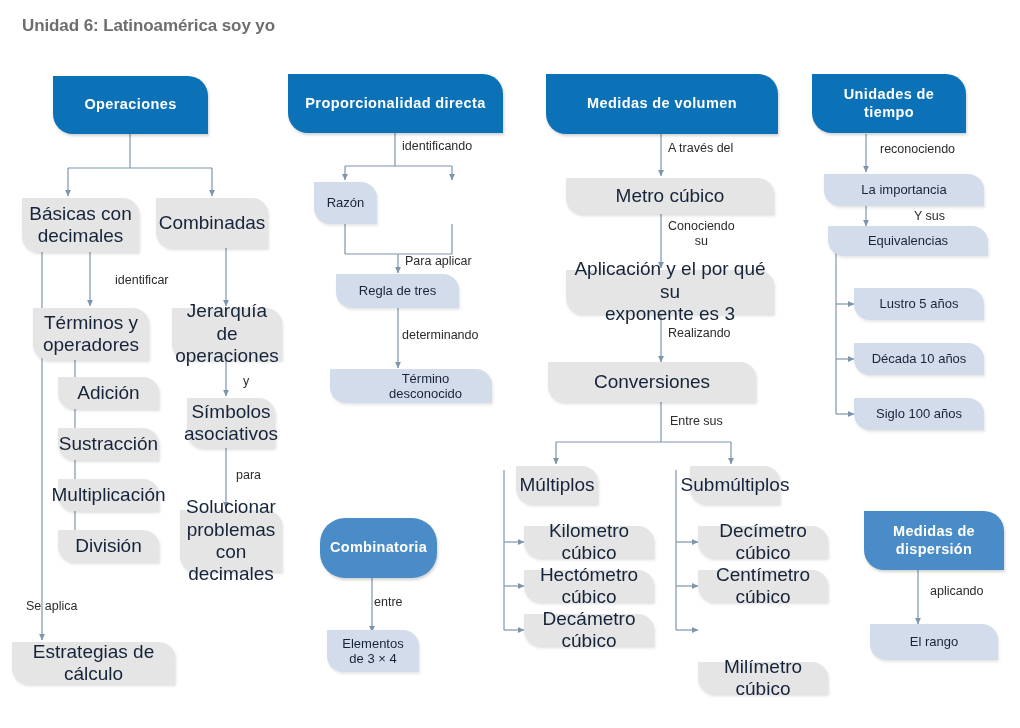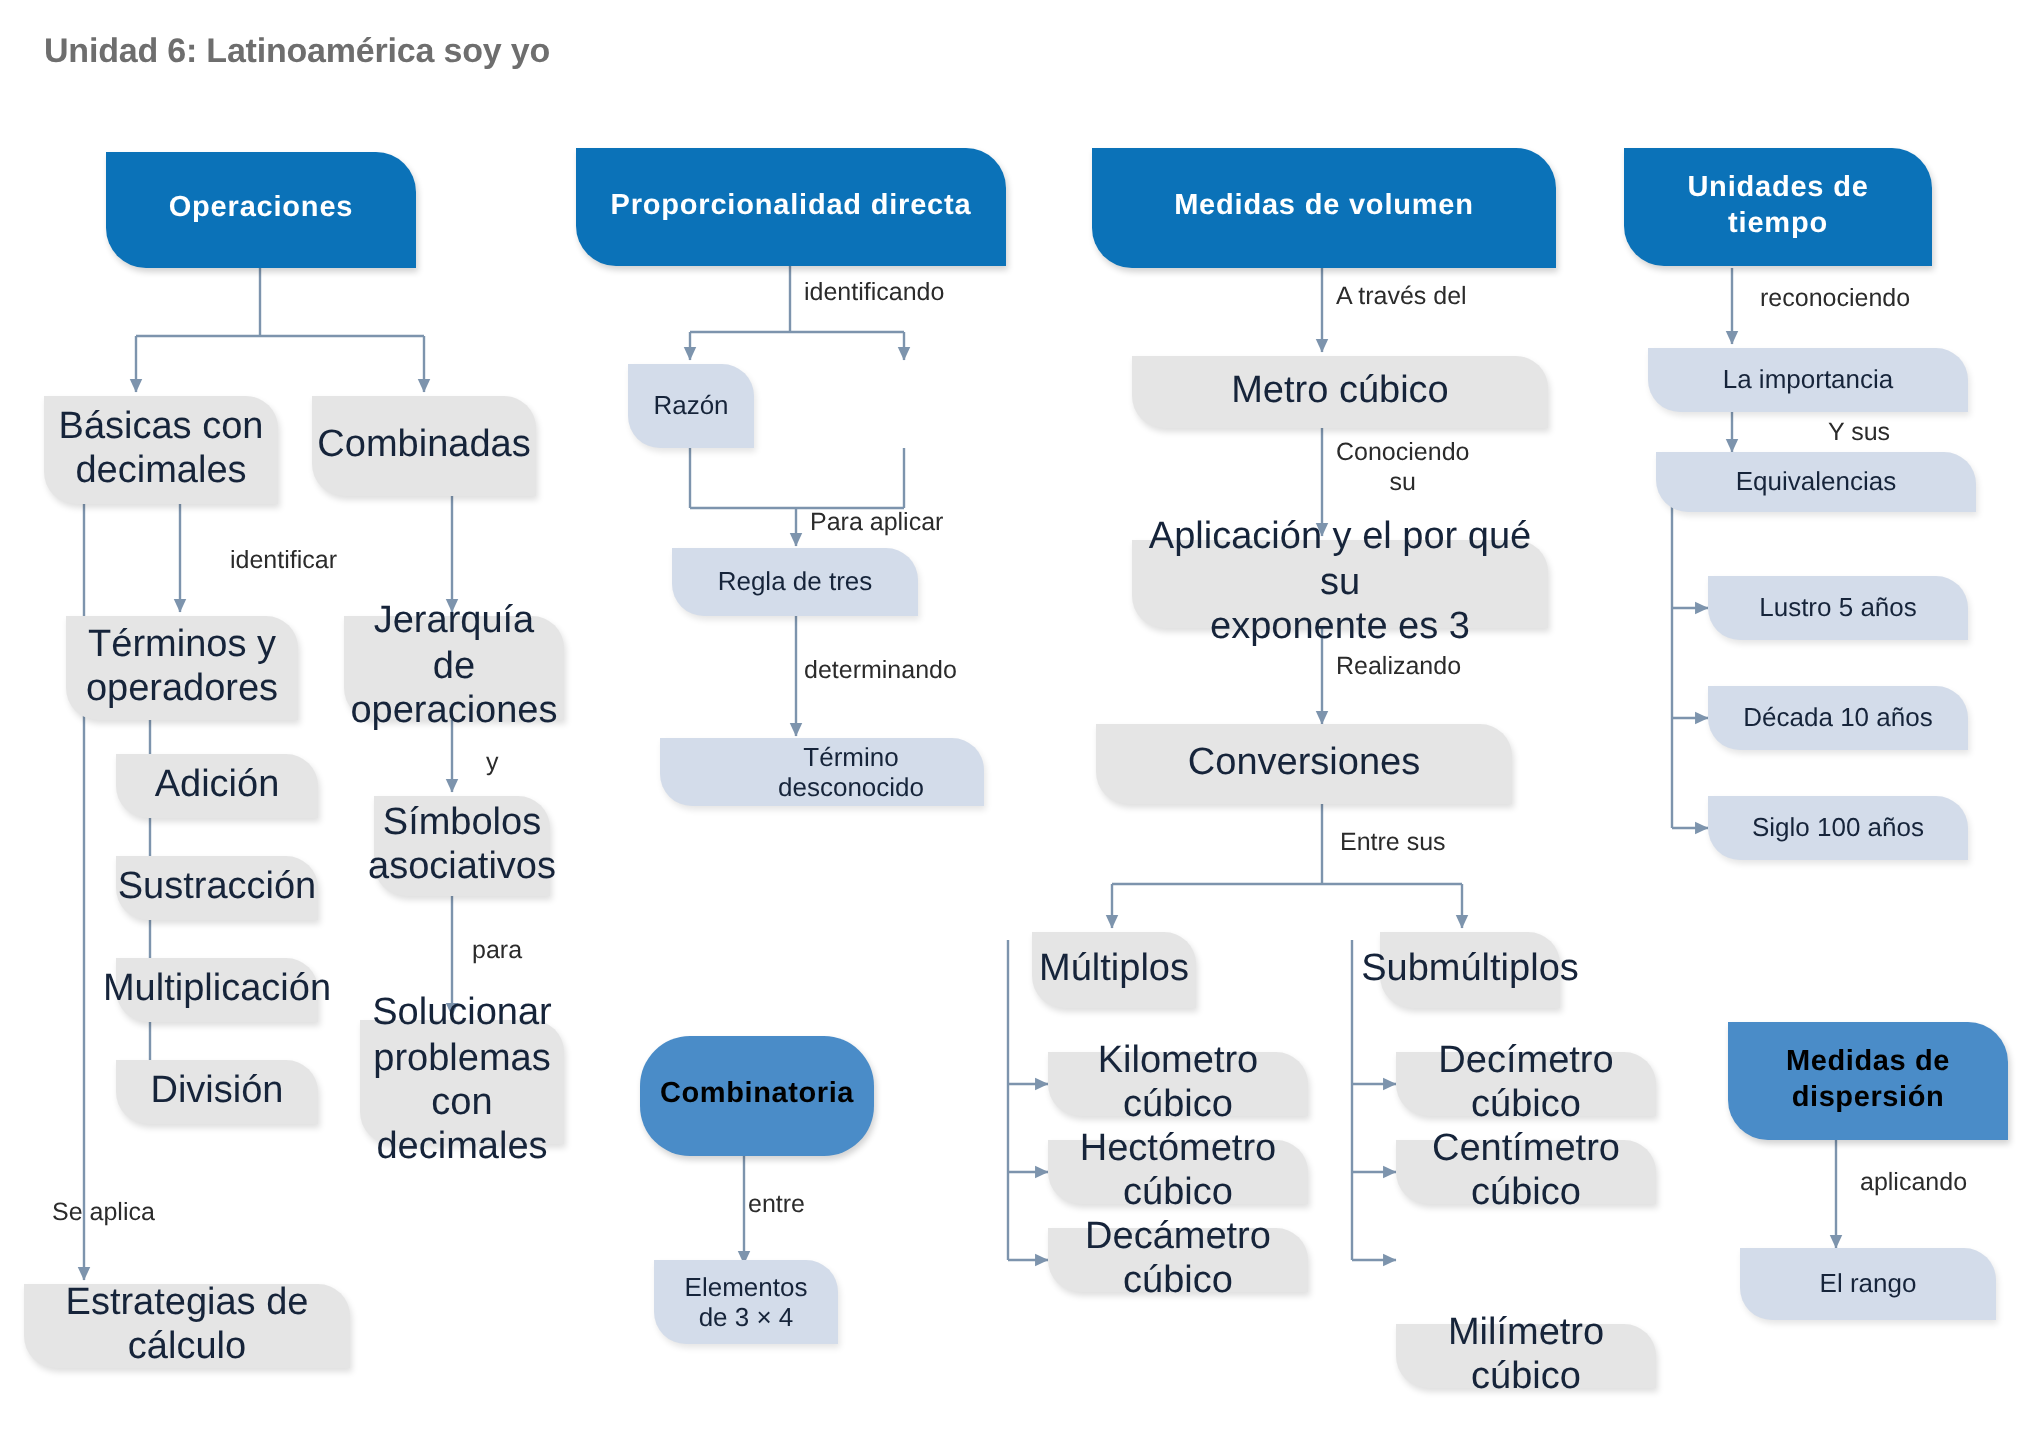--- a/index.html
+++ b/index.html
@@ -31,21 +31,21 @@
     white-space:pre-line;
   }
   .node.hdr{
     background:#0b72b8;color:#ffffff;
     font-size:14.5px;font-weight:bold;
     letter-spacing:0.4px;
     border-radius:0 20px 0 20px;
     box-shadow:1px 2px 3px rgba(0,0,0,0.18);
   }
   .node.hdr2{
-    background:#4a8cc8;color:#000000;
+    background:#4a8cc8;color:#ffffff;
     font-size:14.5px;font-weight:bold;
     letter-spacing:0.3px;
     border-radius:0 20px 0 20px;
     box-shadow:1px 2px 3px rgba(0,0,0,0.18);
   }
   .node.mid{
     background:#e5e5e5;color:#16243a;
     font-size:19px;
     box-shadow:1px 2px 3px rgba(0,0,0,0.13);
   }

